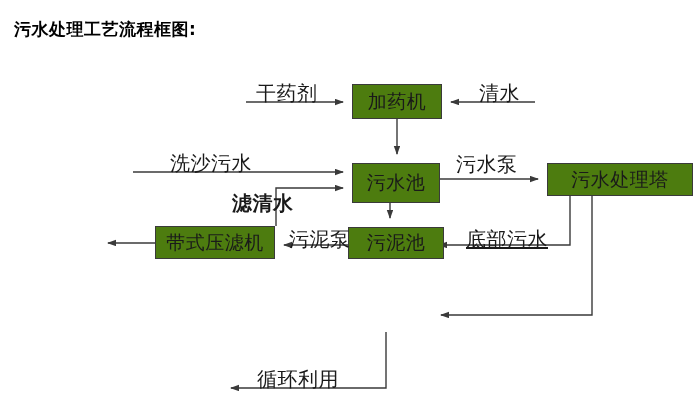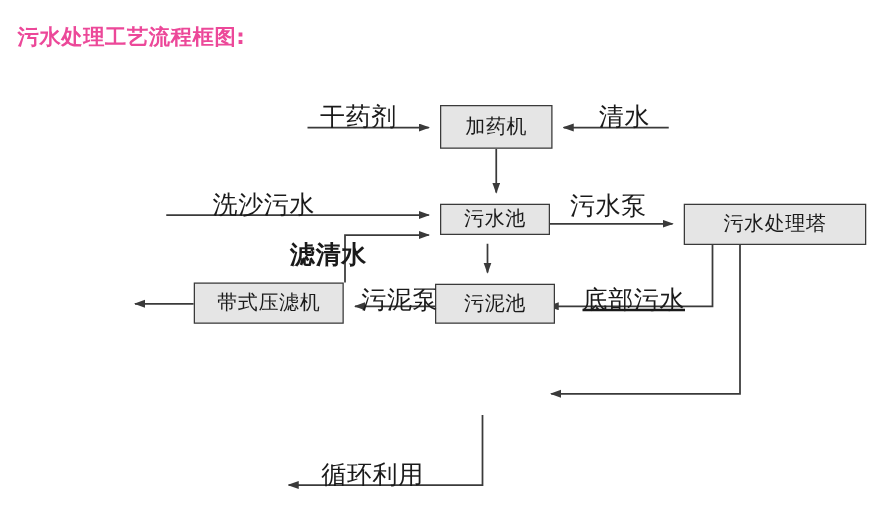--- a/index.html
+++ b/index.html
@@ -17,40 +17,40 @@
     height: 420px;
     background: #ffffff;
     overflow: hidden;
   }
   #diagram-title {
     position: absolute;
     left: 14px;
     top: 18px;
     font-size: 17px;
     font-weight: bold;
-    color: #ec4899;
+    color: #000000;
     letter-spacing: 0.5px;
     white-space: nowrap;
   }
   svg#flow {
     position: absolute;
     left: 0;
     top: 0;
     width: 700px;
     height: 420px;
   }
   .node-box {
     position: absolute;
     box-sizing: border-box;
     border: 1.4px solid #3a3a3a;
-    background: #e5e5e5;
+    background: #4d7c0f;
     display: flex;
     align-items: center;
     justify-content: center;
-    font-size: 16px;
+    font-size: 19px;
     color: #1a1a1a;
     white-space: nowrap;
     letter-spacing: 0.5px;
   }
   .edge-label {
     position: absolute;
     font-size: 20px;
     color: #1a1a1a;
     white-space: nowrap;
     letter-spacing: 0.5px;
@@ -110,21 +110,21 @@
 
       <path d="M386,332 L386,388 L231,388" marker-end="url(#arrow-l)"></path>
 
     </g>
   </svg>
 
   <div class="node-box" style="left:352px; top:84px; width:90px; height:35px;">
     <span>加药机</span>
   </div>
 
-  <div class="node-box" style="left:352px; top:163px; width:88px; height:25px;">
+  <div class="node-box" style="left:352px; top:163px; width:88px; height:40px;">
     <span>污水池</span>
   </div>
 
   <div class="node-box" style="left:547px; top:163px; width:146px; height:33px;">
     <span>污水处理塔</span>
   </div>
 
   <div class="node-box" style="left:155px; top:226px; width:120px; height:33px;">
     <span>带式压滤机</span>
   </div>

